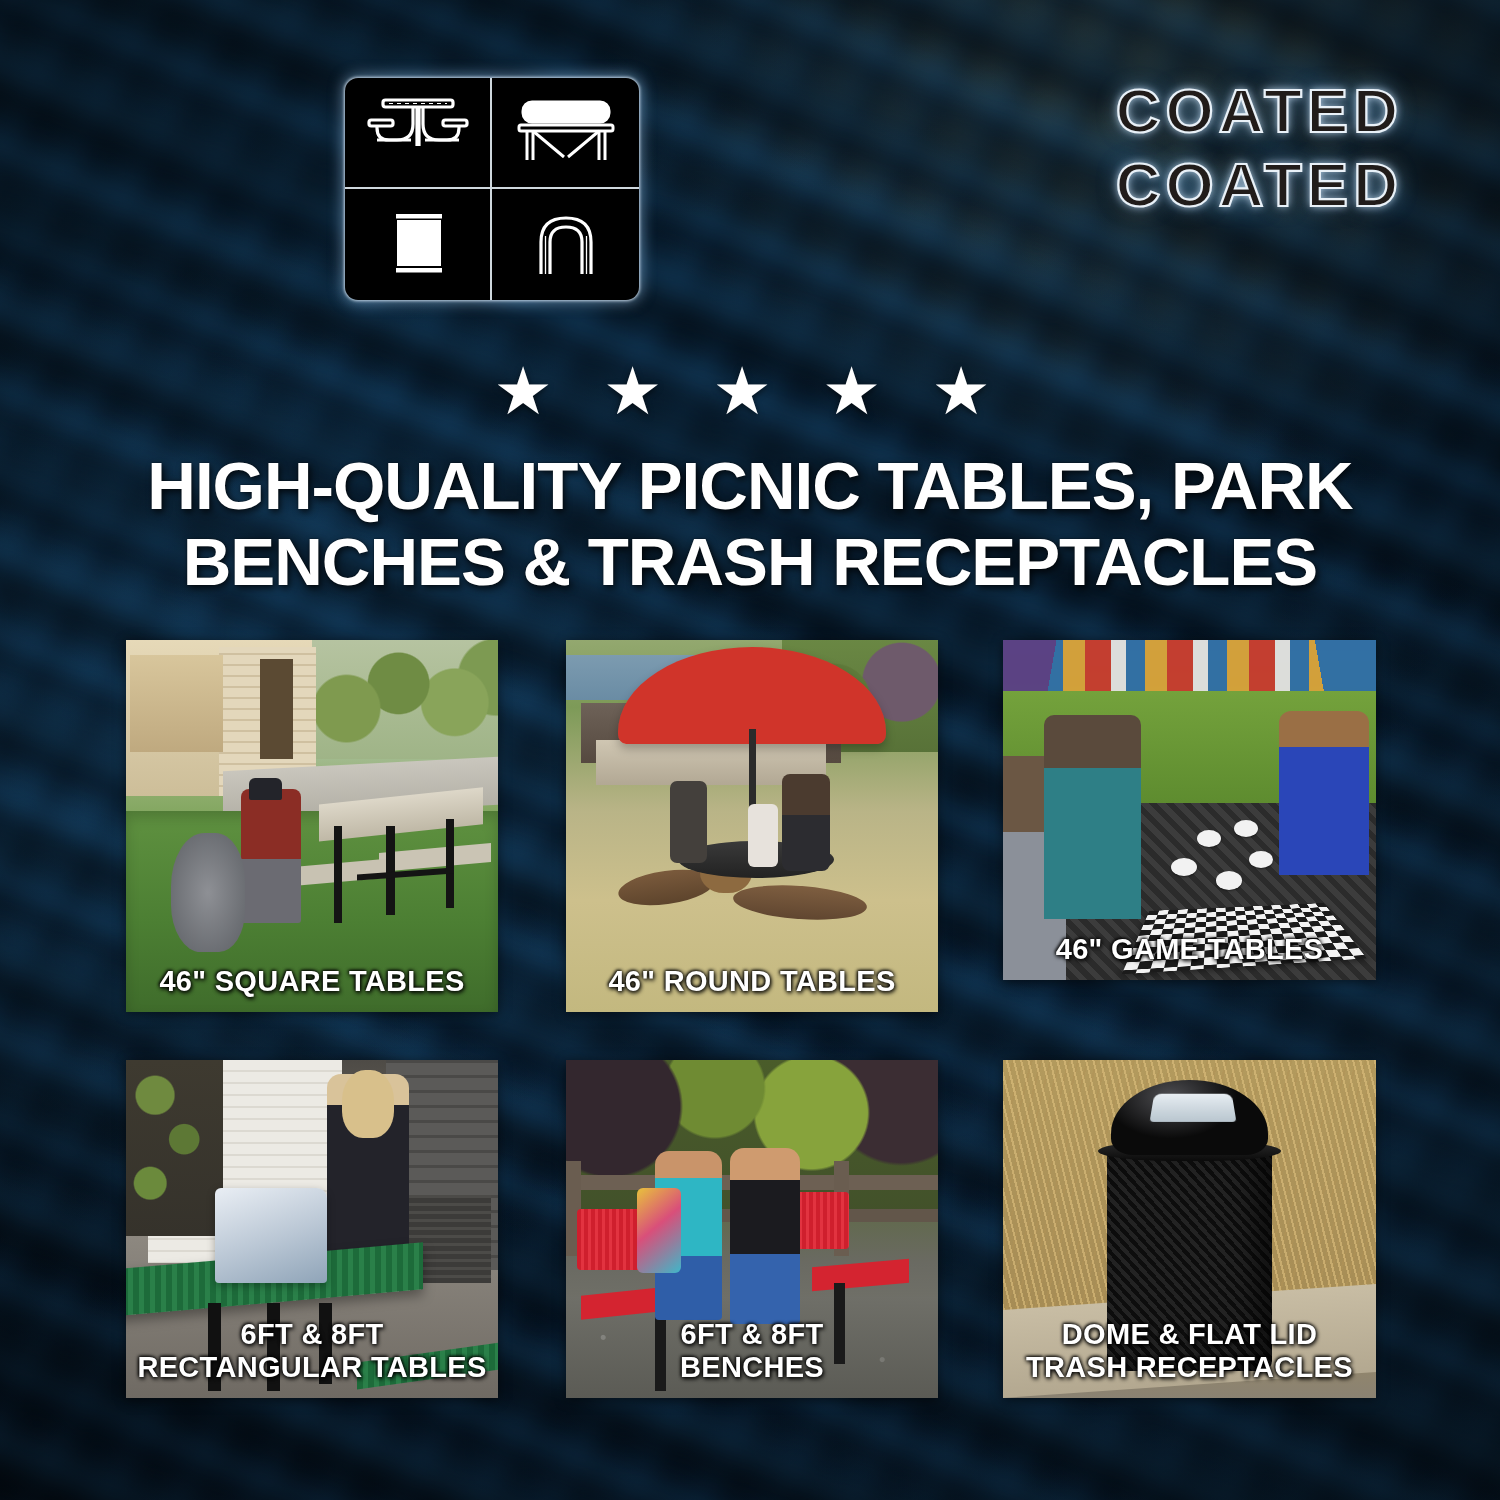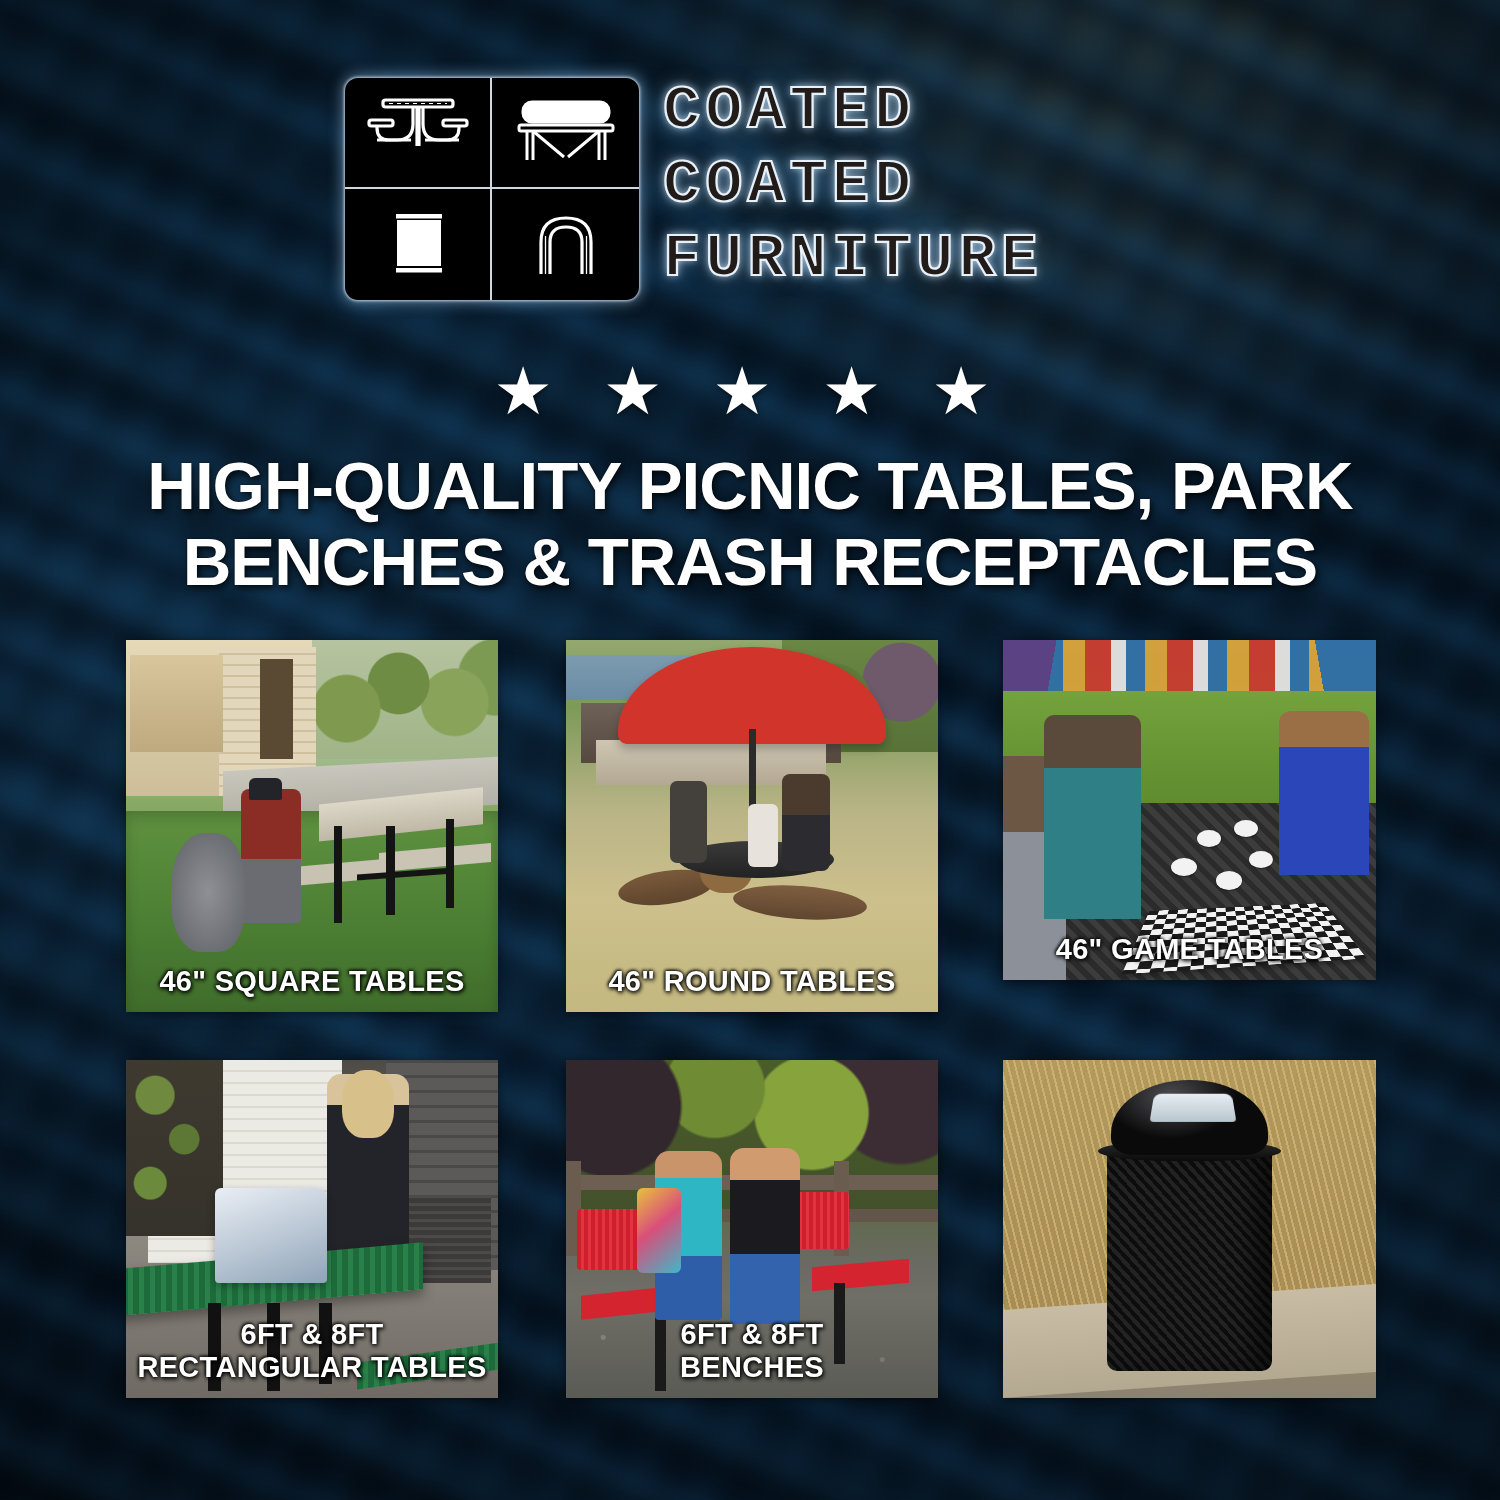--- a/index.html
+++ b/index.html
@@ -52,28 +52,29 @@
     box-shadow:0 0 14px 3px rgba(150,195,235,.55), 0 0 3px 1px rgba(255,255,255,.8);
     display:grid; grid-template-columns:1fr 1fr; grid-template-rows:1fr 1fr;
   }
   .logo-cell { position:relative; display:flex; align-items:center; justify-content:center; }
   .logo-mark .logo-cell:nth-child(1){ border-right:2px solid #cfd8de; border-bottom:2px solid #cfd8de; }
   .logo-mark .logo-cell:nth-child(2){ border-bottom:2px solid #cfd8de; }
   .logo-mark .logo-cell:nth-child(3){ border-right:2px solid #cfd8de; }
 
   .logo-words { position:absolute; left:318px; top:-4px; width:740px; }
   .logo-words div {
-    font-family:Liberation Mono, monospace;
+    font-family:Liberation Sans, sans-serif;
     font-weight:700;
     font-size:62px;
     line-height:74px;
     letter-spacing:5px;
     color:#211c1a;
     -webkit-text-stroke:2.2px #e9f1f8;
     text-shadow:0 0 9px rgba(200,225,250,.95), 0 0 20px rgba(150,200,240,.55);
+    text-align:right;
   }
 
   
   .stars {
     position:absolute; left:0; right:0; top:358px;
     text-align:center;
     font-size:66px; line-height:66px; letter-spacing:16px;
     color:#ffffff;
     text-shadow:0 2px 6px rgba(0,0,0,.6);
   }
@@ -330,21 +331,20 @@
           <path d="M39 68 V36 Q39 21 55 21 Q71 21 71 36 V68"></path>
           <path d="M34.5 30 V68" stroke-width="1.3"></path>
           <path d="M75.5 30 V68" stroke-width="1.3"></path>
         </svg>
       </div>
     </div>
 
     <div class="logo-words">
       <div>COATED</div>
       <div>COATED</div>
-      <div>FURNITURE</div>
     </div>
   </div>
 
   <div class="stars">★ ★ ★ ★ ★</div>
 
   <div class="headline">
     <div>HIGH-QUALITY PICNIC TABLES, PARK</div>
     <div>BENCHES &amp; TRASH RECEPTACLES</div>
   </div>
 
@@ -461,16 +461,18 @@
       <div class="photo">
         <div class="p5-bg"></div>
         <div class="p5-sky"></div>
         <div class="p5-grass"></div>
         <div class="p5-walk"></div>
         <div class="p5-body"></div>
         <div class="p5-rim"></div>
         <div class="p5-dome"></div>
         <div class="p5-port"></div>
       </div>
+      <div class="cap">DOME &amp; FLAT LID
+TRASH RECEPTACLES</div>
     </div>
 
   </div>
 </div>
 
 </body></html>

